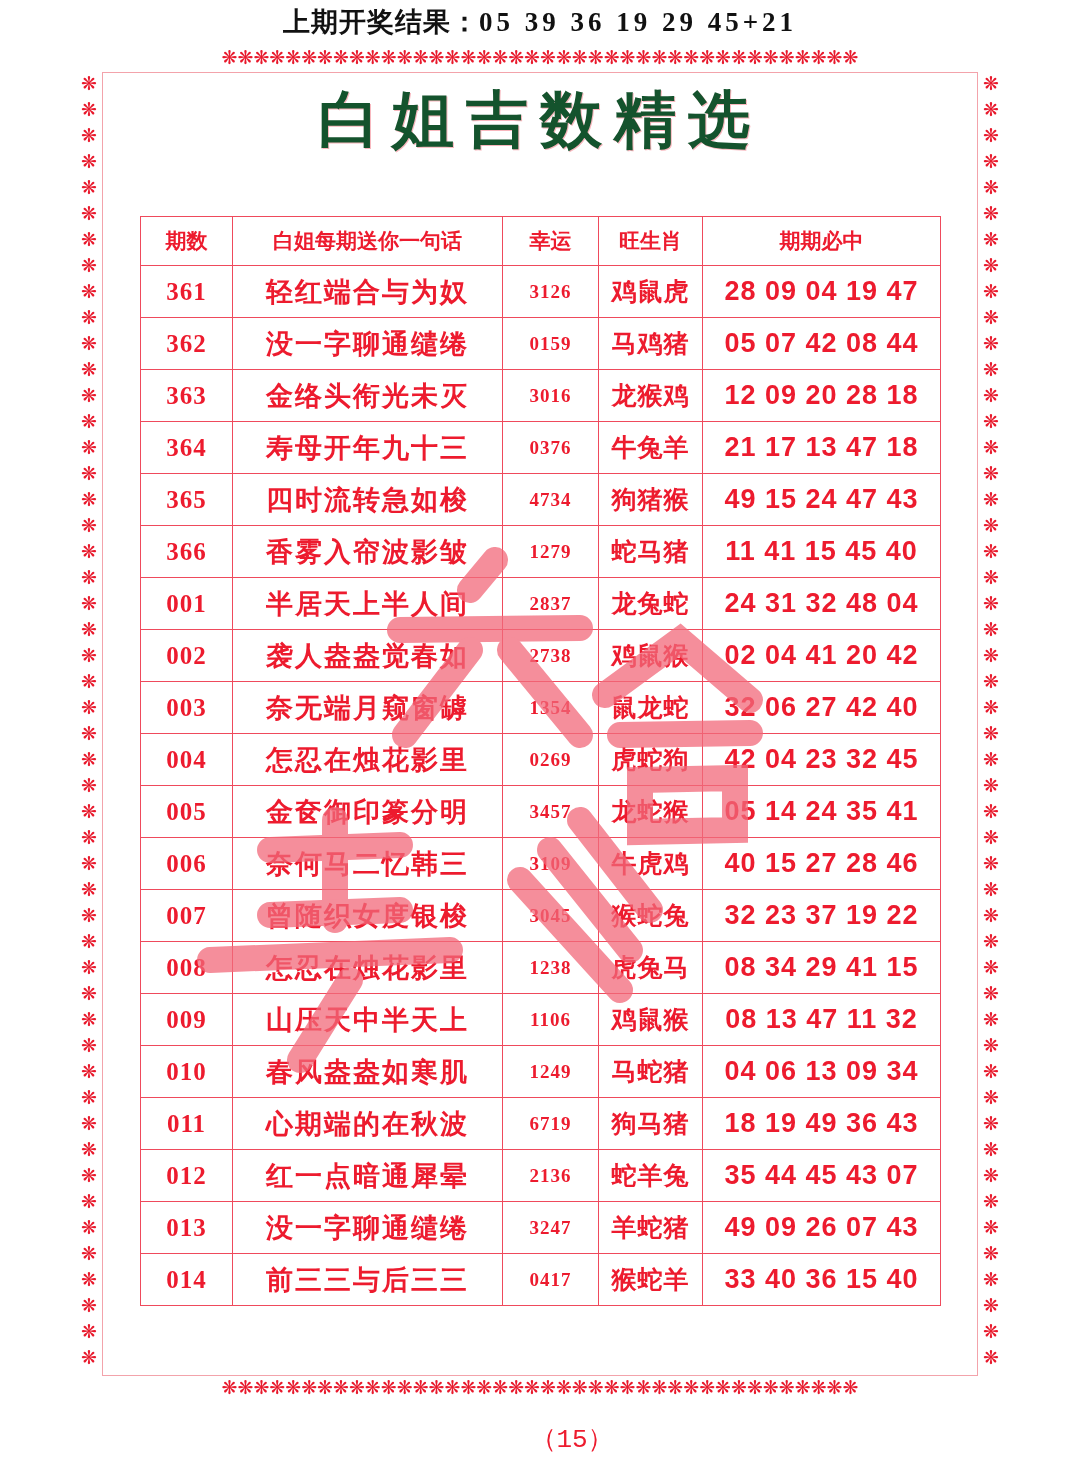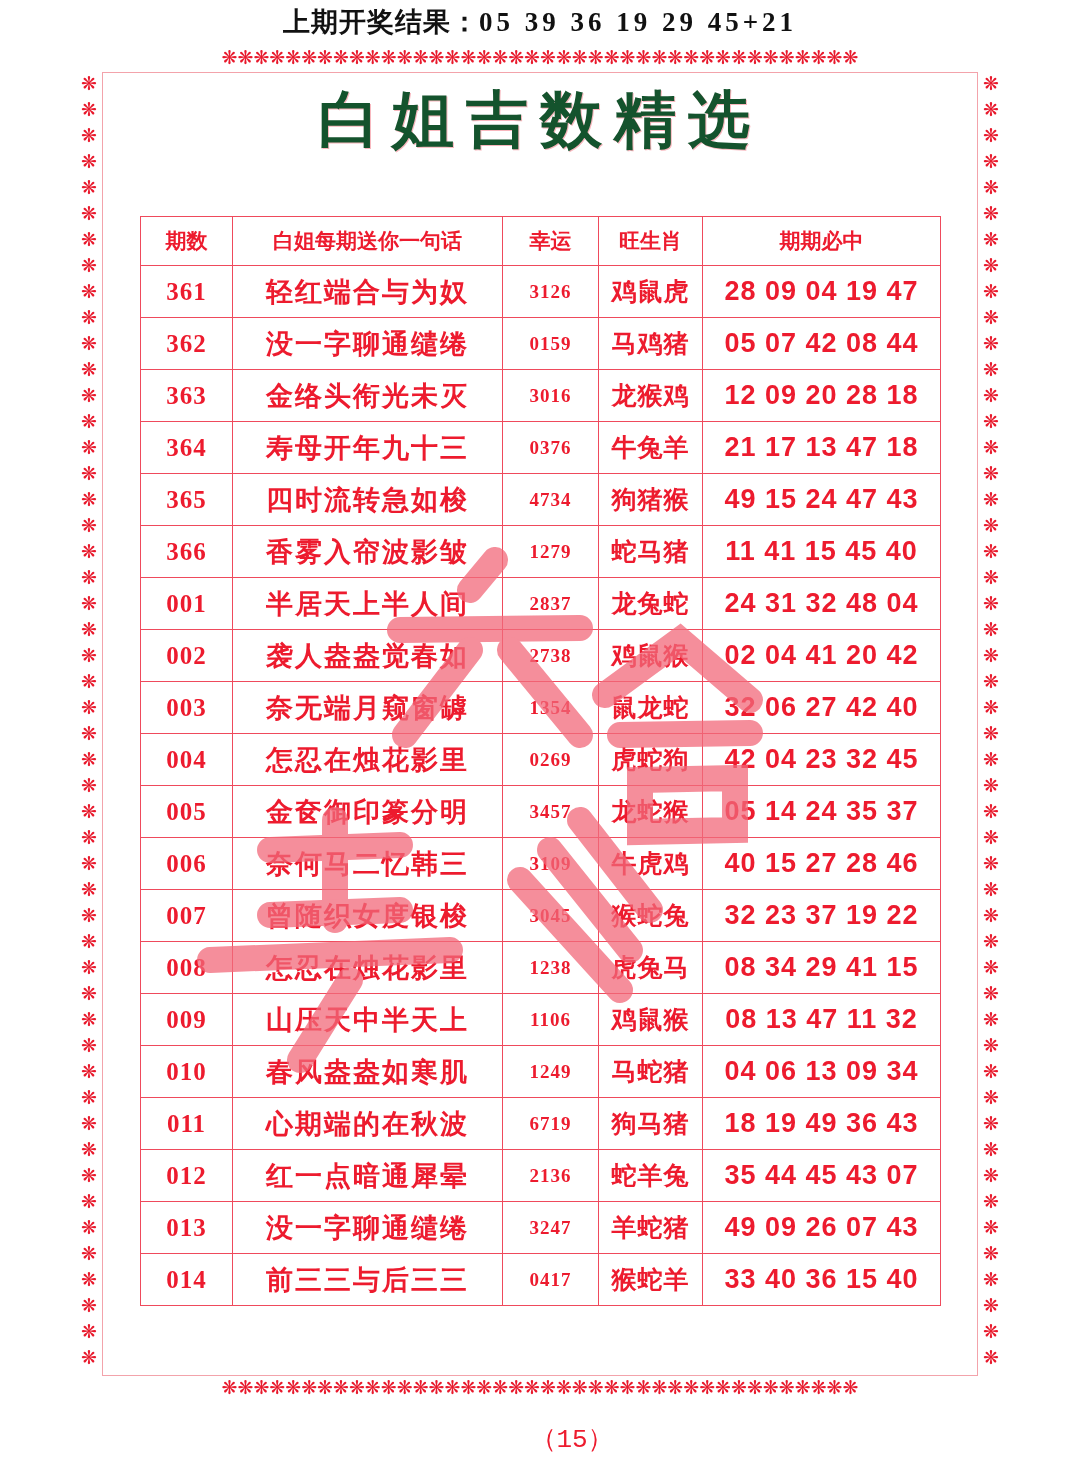--- a/index.html
+++ b/index.html
@@ -379,21 +379,21 @@
           <td class="phrase">怎忍在烛花影里</td>
           <td class="lucky">0269</td>
           <td class="zodiac">虎蛇狗</td>
           <td class="nums">42 04 23 32 45</td>
         </tr>
         <tr>
           <td class="issue">005</td>
           <td class="phrase">金奁御印篆分明</td>
           <td class="lucky">3457</td>
           <td class="zodiac">龙蛇猴</td>
-          <td class="nums">05 14 24 35 37</td>
+          <td class="nums">05 14 24 35 41</td>
         </tr>
         <tr>
           <td class="issue">006</td>
           <td class="phrase">奈何马二忆韩三</td>
           <td class="lucky">3109</td>
           <td class="zodiac">牛虎鸡</td>
           <td class="nums">40 15 27 28 46</td>
         </tr>
         <tr>
           <td class="issue">007</td>

